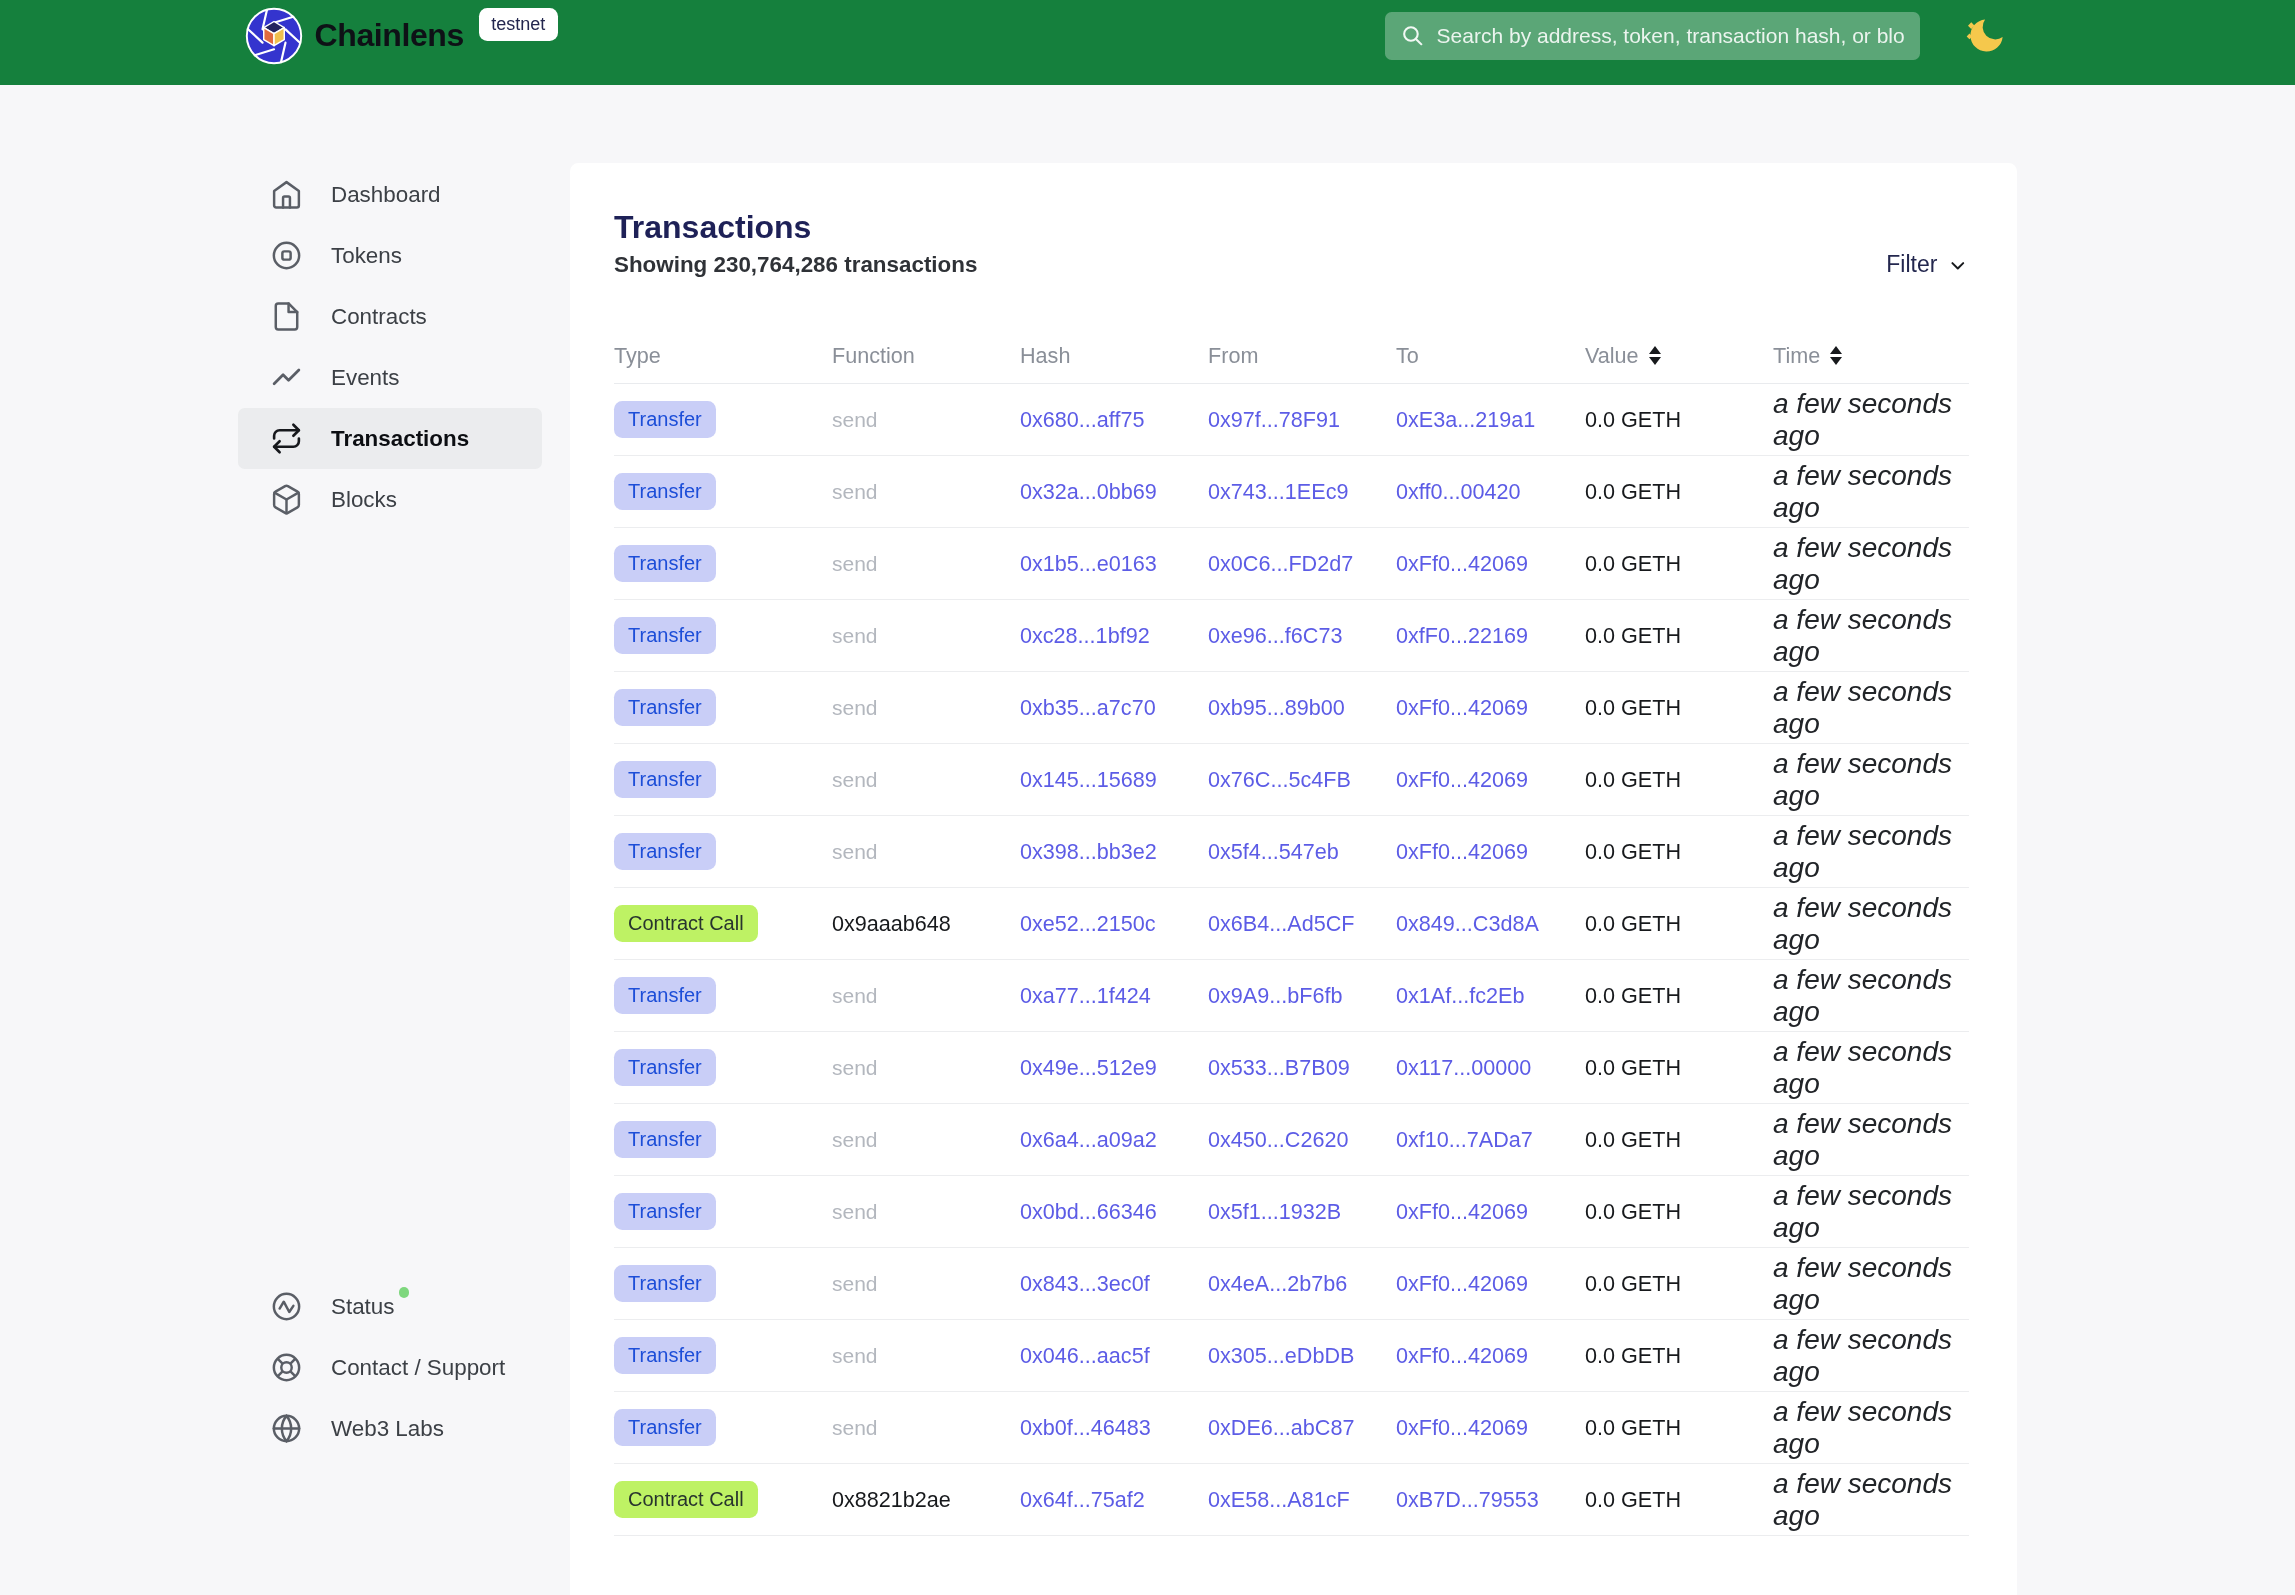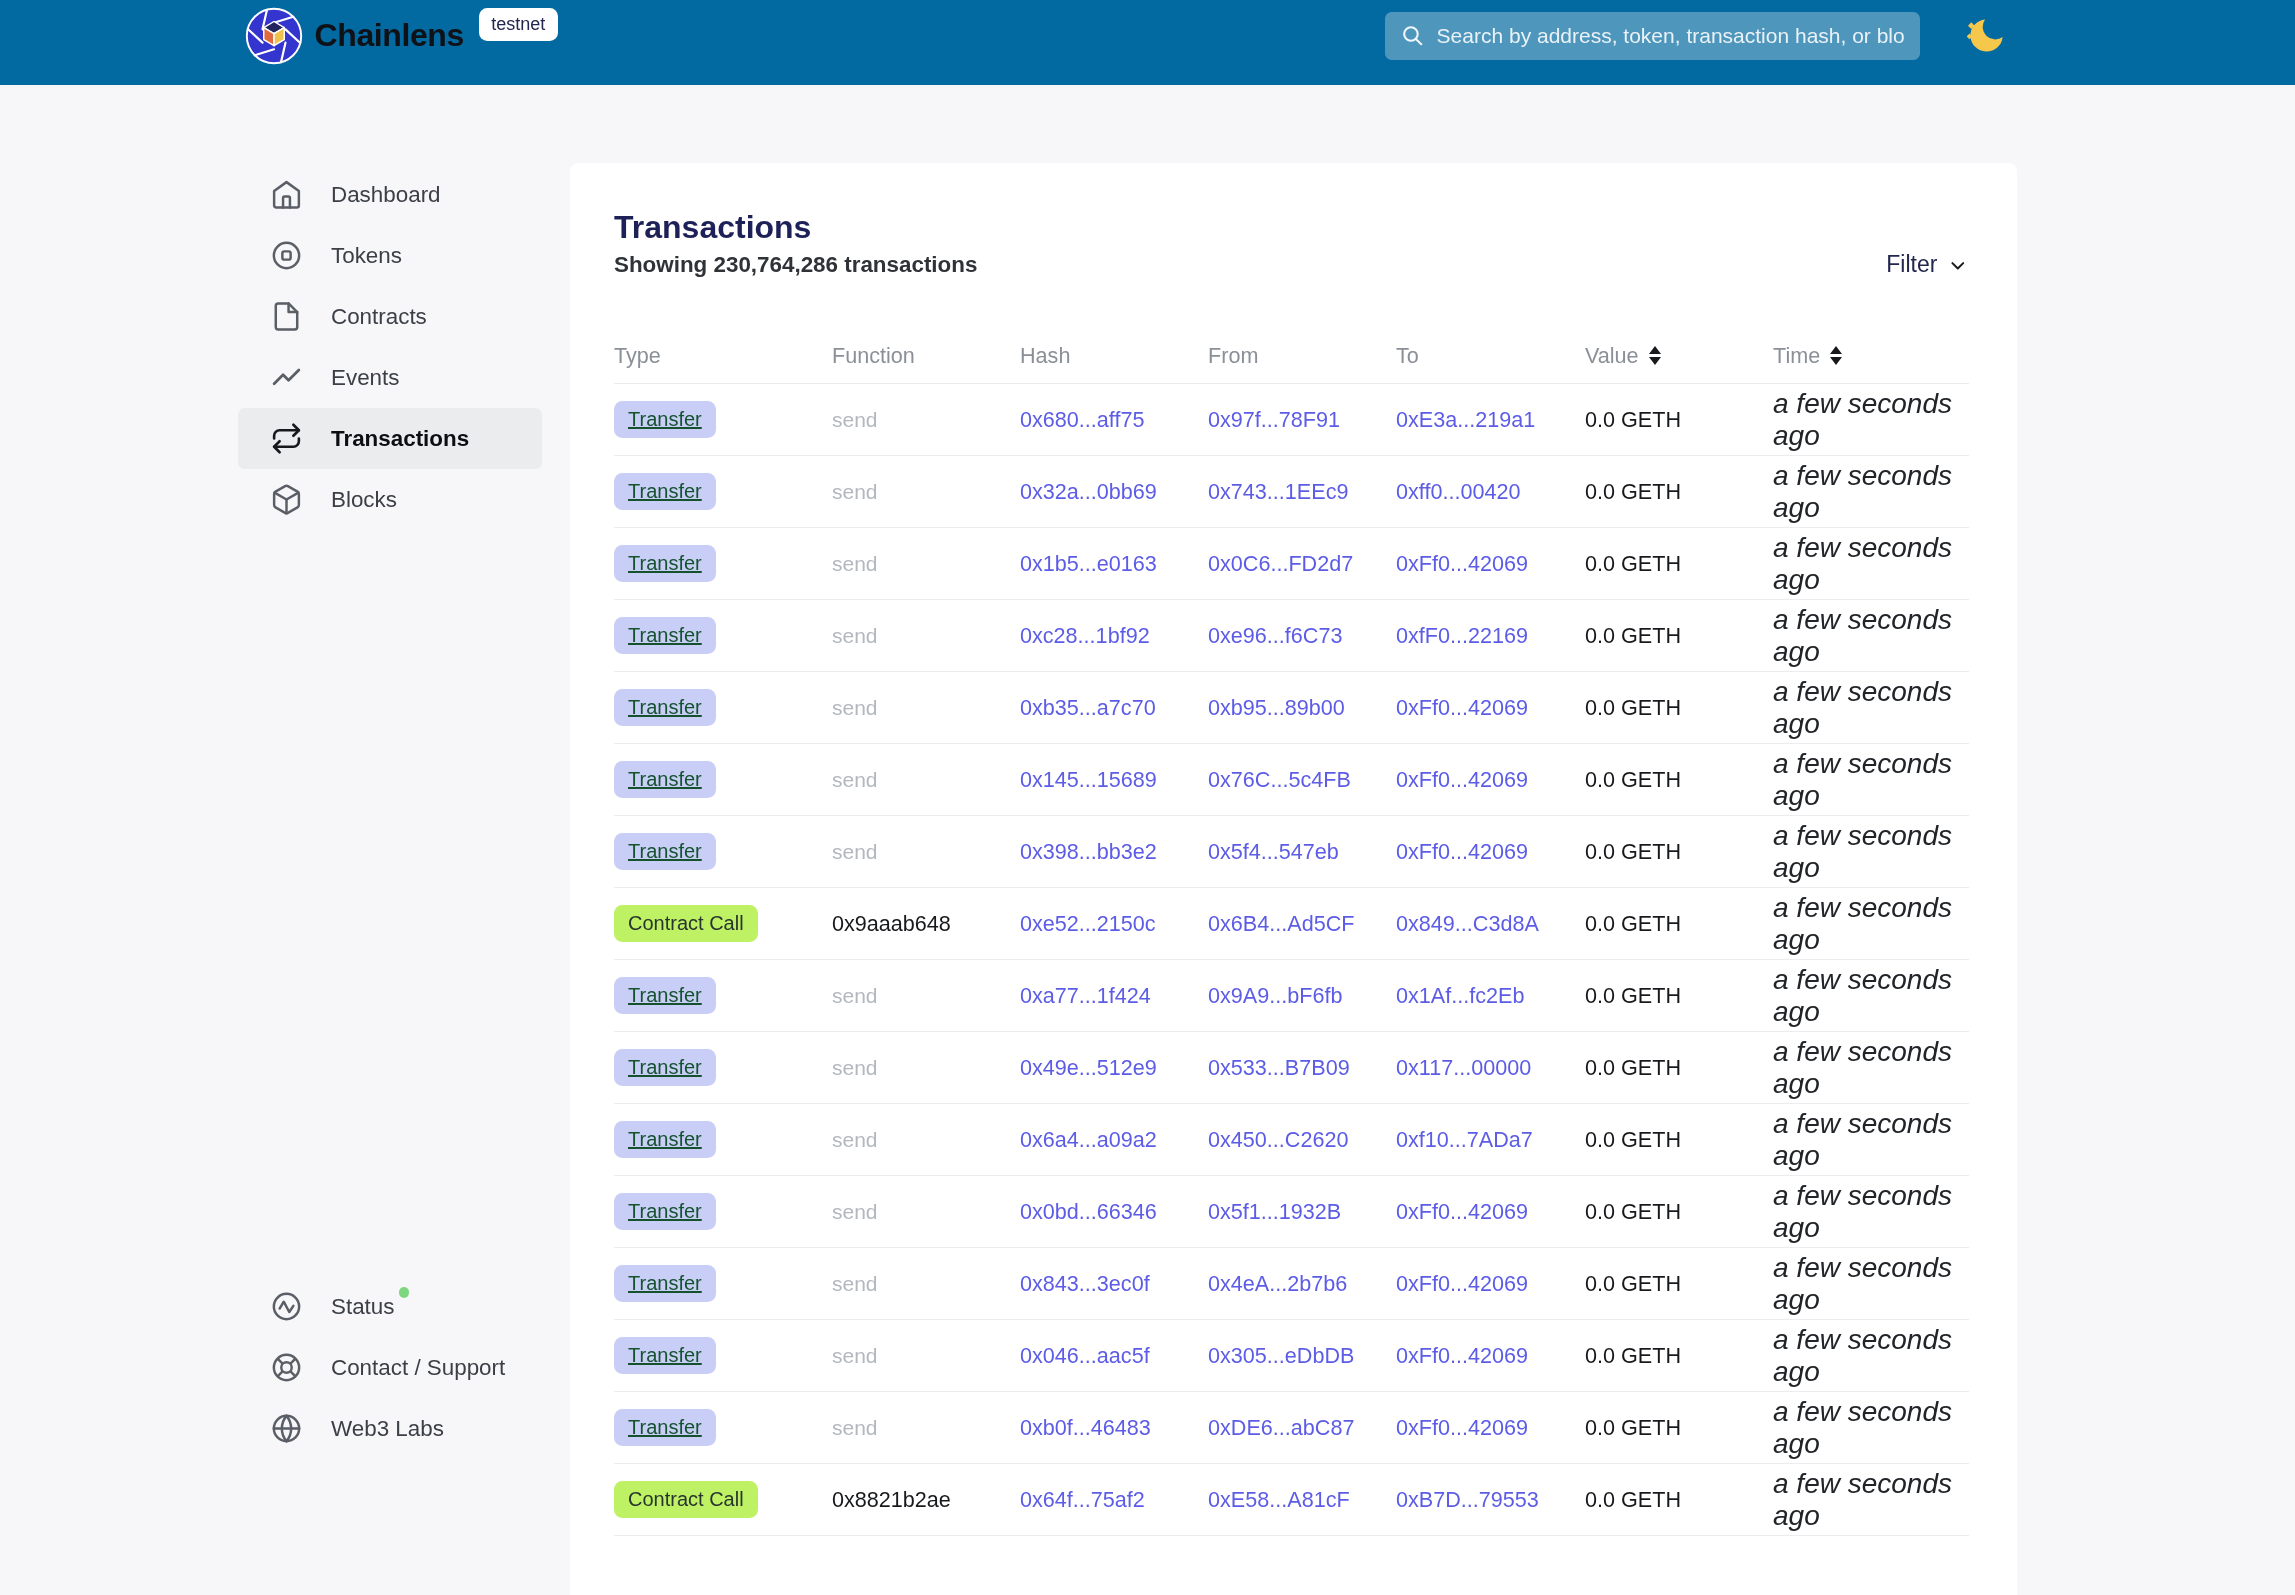--- a/index.html
+++ b/index.html
@@ -1,21 +1,21 @@
 <!DOCTYPE html>
 <html style="font-size:13.3px"><head>
 <meta charset="utf-8">
 <style>
   * { margin:0; padding:0; box-sizing:border-box; }
   html,body { width:2295px; height:1595px; overflow:hidden;
     font-family:"Liberation Sans", sans-serif; background:#F7F7F9; }
 
   
   .navbar { position:absolute; left:0; top:0; width:2295px; height:85px;
-    background:#0369a1; display:flex; align-items:center;
+    background:#15803d; display:flex; align-items:center;
     padding:0 287px 14px 245px; }
   .brand { display:flex; align-items:flex-start; gap:15px; }
   .brand-inner { display:flex; align-items:center; gap:11.6px; }
   .logo-svg { width:58px; height:58px; display:block; }
   .brand-name { font-size:32px; font-weight:bold; color:#0E1116; letter-spacing:-0.4px; }
   .net-badge { background:#FFFFFF; color:#23264E; font-size:18px; padding:5.8px 12.4px;
     border-radius:8.3px; margin-top:1.7px; }
   .nav-right { margin-left:auto; display:flex; align-items:center; gap:45px; }
   .searchbox { width:535px; height:48px; background:rgba(255,255,255,0.30);
     border-radius:6.6px; display:flex; align-items:center; padding:0 15px; gap:11.6px; }
@@ -57,21 +57,21 @@
   .thead { height:56px; border-bottom:0.8px solid #E9EBEE; }
   .th { font-size:21.6px; color:#8A8F98; display:flex; align-items:center; }
   .sort { display:inline-flex; flex-direction:column; gap:2.5px; margin-left:10px; }
   .sort .up { width:0; height:0; border-left:6.6px solid transparent;
     border-right:6.6px solid transparent; border-bottom:8.3px solid #17191C; }
   .sort .down { width:0; height:0; border-left:6.6px solid transparent;
     border-right:6.6px solid transparent; border-top:8.3px solid #17191C; }
   .trow { height:72px; border-bottom:0.8px solid #ECEDEF; }
   .badge { display:inline-flex; align-items:center; height:37px; padding:0 14px;
     border-radius:8.3px; font-size:20px; }
-  .b-transfer { background:#C9CEF7; color:#14532d;text-decoration:underline; }
+  .b-transfer { background:#C9CEF7; color:#1d4ed8; }
   .b-contract { background:#bef264; color:#28342E; }
   .cell.fn { font-size:21.6px; color:#17191C; }
   .cell.fn.muted { color:#B3B7BE; font-size:21px; }
   .hashlink { font-size:21.6px; color:#5C5CE6; text-decoration:none; cursor:pointer; }
   .cell.val { font-size:21.6px; color:#17191C; }
   .cell.time { font-size:28px; color:#212428;font-style:italic; }
 </style>
 </head>
 <body>
 

